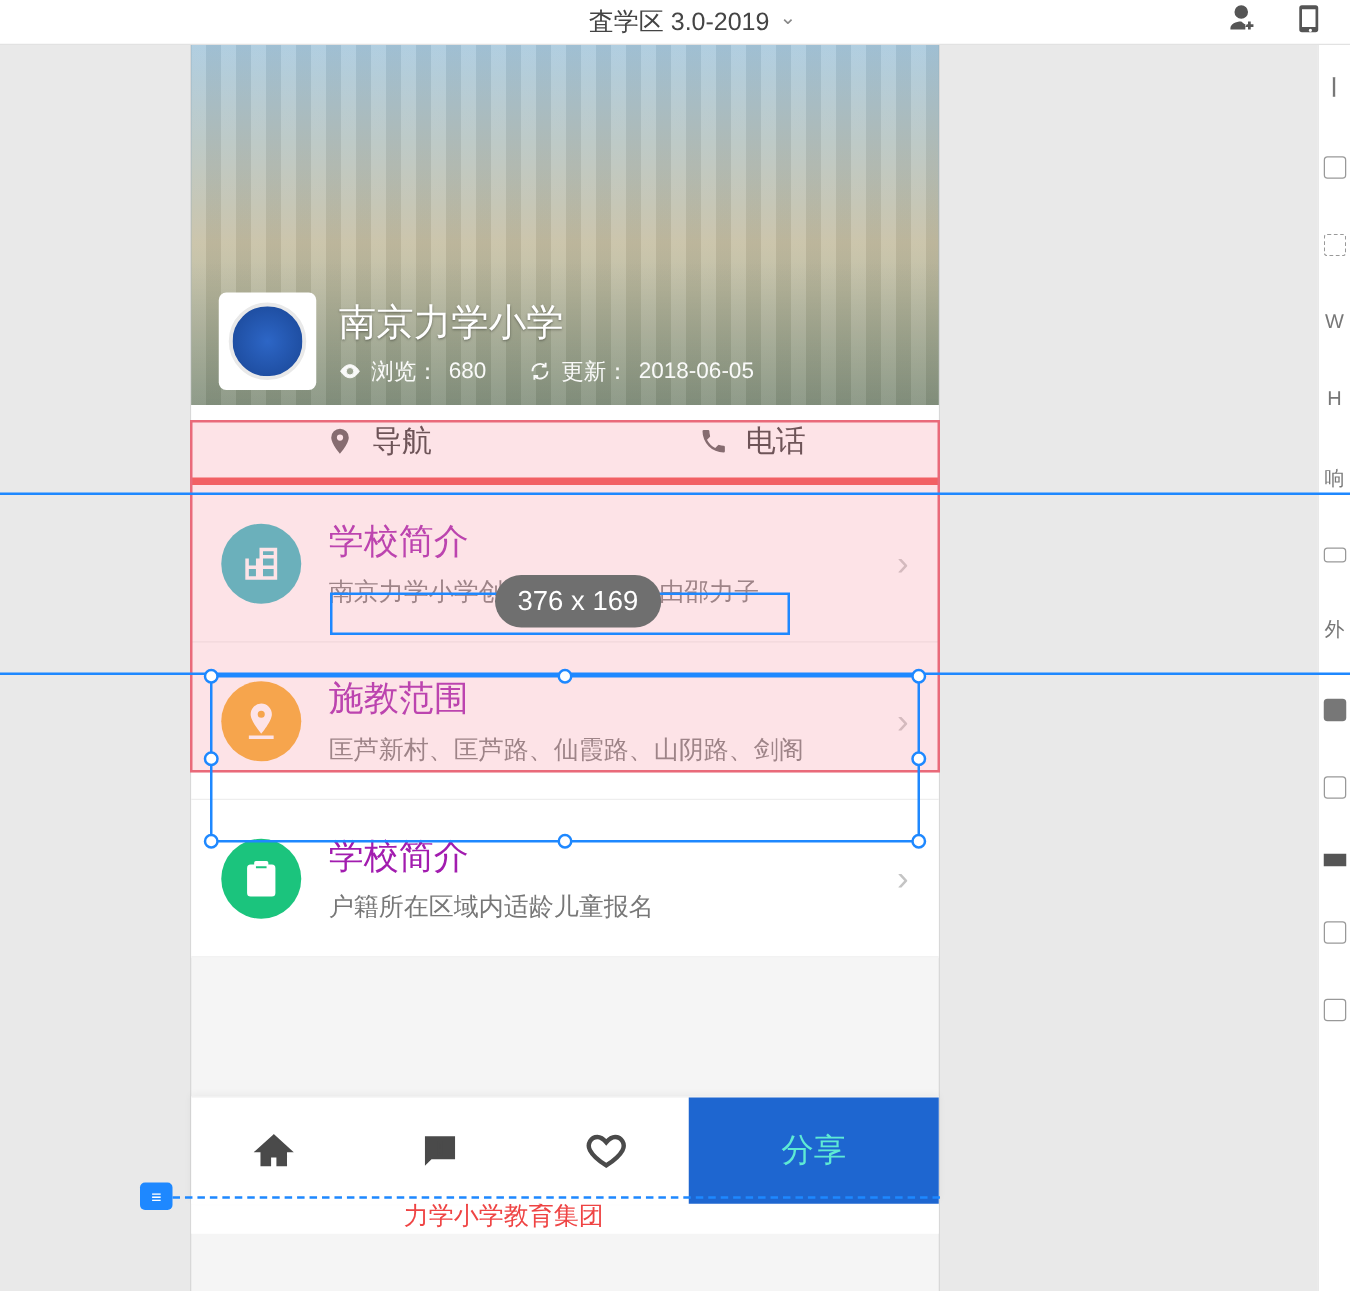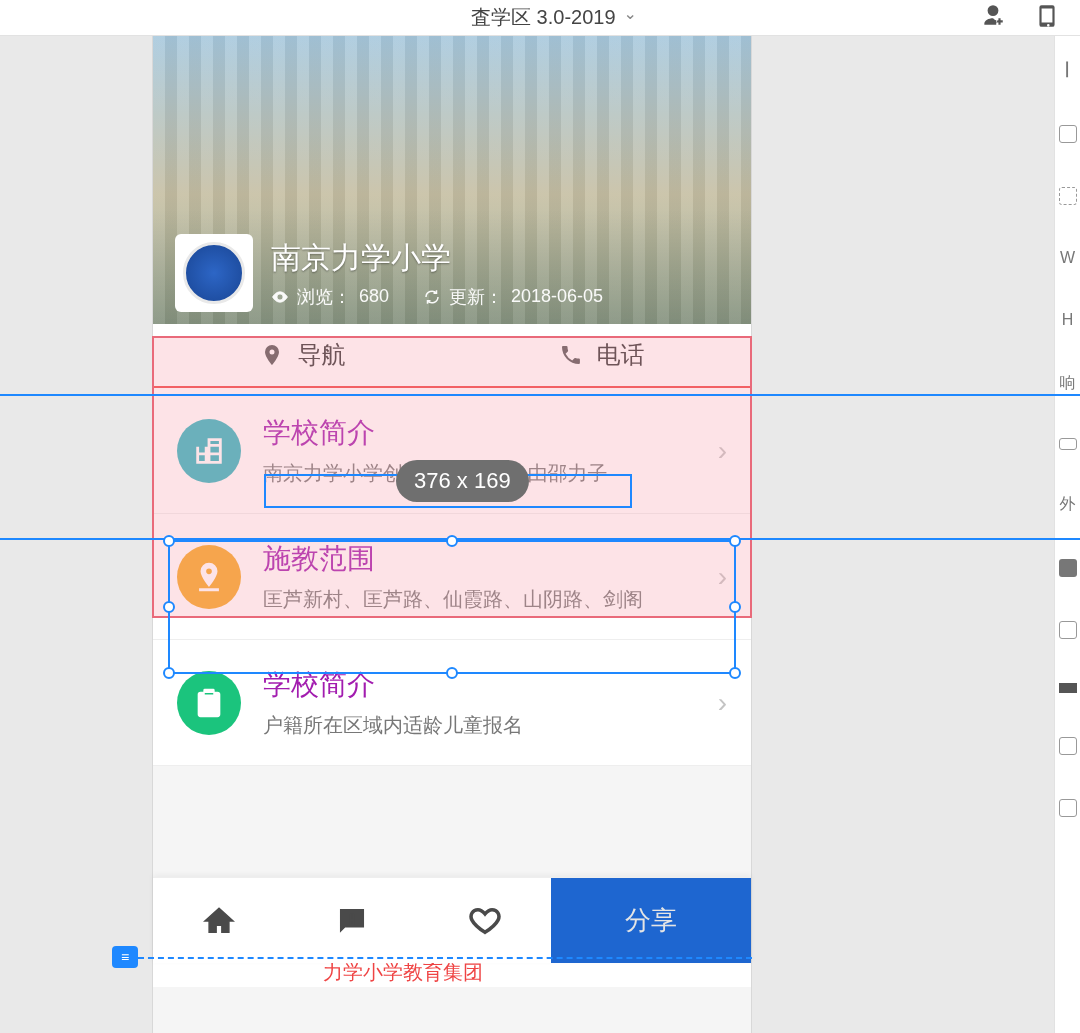--- a/index.html
+++ b/index.html
@@ -103,21 +103,21 @@
   .school-name { font-size: 30px; font-weight: 500; text-shadow: 0 1px 2px rgba(0,0,0,0.4); }
   .meta { display: flex; gap: 34px; font-size: 18px; opacity: 0.95; }
   .meta span { display: flex; align-items: center; gap: 8px; }
   .meta svg { width: 18px; height: 18px; fill: #fff; stroke:#fff; }
 
   
   .action-duo {
     background: #fff;
     display: flex;
     height: 64px;
-    border-bottom: 2px solid #ef4444;
+    border-bottom: 6px solid #ef4444;
   }
   .action-duo .act {
     flex: 1;
     display: flex; align-items: center; justify-content: center; gap: 14px;
     font-size: 24px; color: #333;
   }
   .action-duo svg { width: 24px; height: 24px; fill: #555; }
 
   
   .list { background: #fff; }
@@ -154,21 +154,21 @@
     box-shadow: 0 -2px 6px rgba(0,0,0,0.05);
   }
   .bb-ico {
     flex: 1;
     display: flex; align-items: center; justify-content: center;
   }
   .bb-ico svg { width: 34px; height: 34px; fill: #4a4a4a; stroke:#4a4a4a; }
   .bb-share {
     width: 200px;
     background: #1e66d0;
-    color: #e5e5e5;
+    color: #5eead4;
     font-size: 26px;
     display: flex; align-items: center; justify-content: center;
   }
 
   
   .red-box {
     position: absolute;
     border: 2px solid #e96a7a;
     background: rgba(247,162,175,0.3);
     pointer-events: none;

